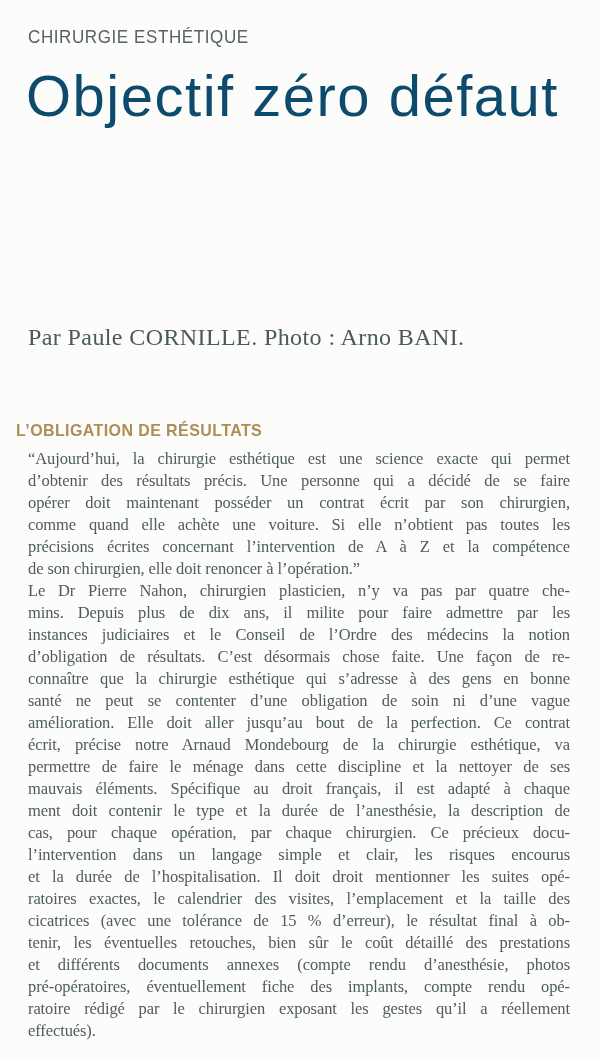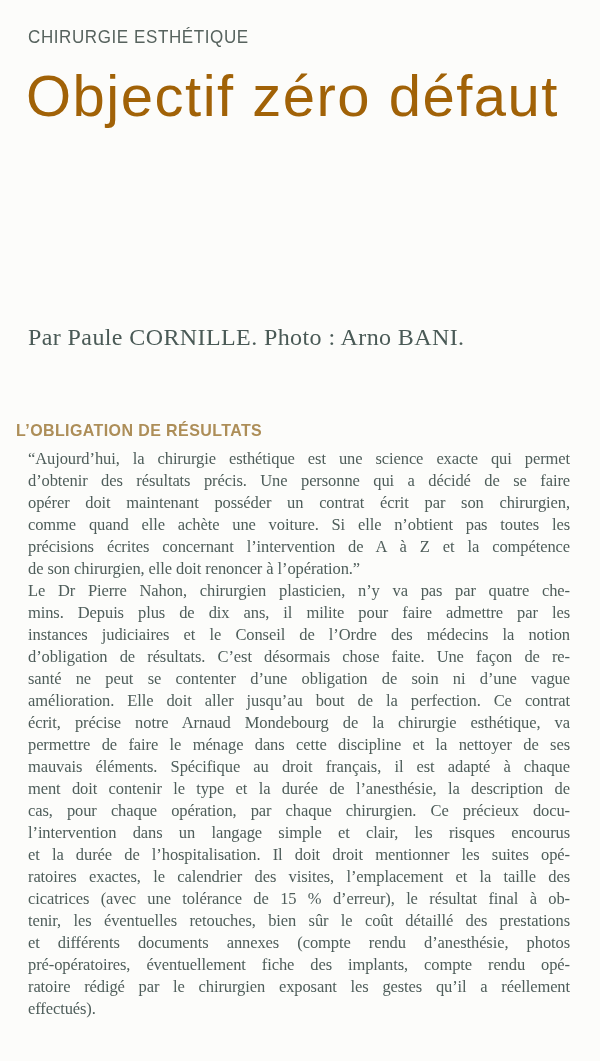--- a/index.html
+++ b/index.html
@@ -26,21 +26,21 @@
     transform-origin: left top;
   }
   .title {
     position: absolute;
     left: 26px;
     top: 62px;
     font-family: "Liberation Sans", sans-serif;
     font-size: 58px;
     font-weight: 100;
     letter-spacing: 1.5px;
-    color: #a16207;
+    color: #0c4a6e;
     white-space: nowrap;
   }
   .byline {
     position: absolute;
     left: 28px;
     top: 324px;
     font-family: "Liberation Serif", serif;
     font-size: 24px;
     letter-spacing: 0.4px;
     color: #4a5a56;
@@ -100,20 +100,21 @@
         <div class="line">opérer doit maintenant posséder un contrat écrit par son chirurgien,</div>
         <div class="line">comme quand elle achète une voiture. Si elle n’obtient pas toutes les</div>
         <div class="line">précisions écrites concernant l’intervention de A à Z et la compétence</div>
         <div class="line last">de son chirurgien, elle doit renoncer à l’opération.”</div>
       </div>
     <div>
         <div class="line">Le Dr Pierre Nahon, chirurgien plasticien, n’y va pas par quatre che-</div>
         <div class="line">mins. Depuis plus de dix ans, il milite pour faire admettre par les</div>
         <div class="line">instances judiciaires et le Conseil de l’Ordre des médecins la notion</div>
         <div class="line">d’obligation de résultats. C’est désormais chose faite. Une façon de re-</div>
+        <div class="line">connaître que la chirurgie esthétique qui s’adresse à des gens en bonne</div>
         <div class="line">santé ne peut se contenter d’une obligation de soin ni d’une vague</div>
         <div class="line">amélioration. Elle doit aller jusqu’au bout de la perfection. Ce contrat</div>
         <div class="line">écrit, précise notre Arnaud Mondebourg de la chirurgie esthétique, va</div>
         <div class="line">permettre de faire le ménage dans cette discipline et la nettoyer de ses</div>
         <div class="line">mauvais éléments. Spécifique au droit français, il est adapté à chaque</div>
         <div class="line">ment doit contenir le type et la durée de l’anesthésie, la description de</div>
         <div class="line">cas, pour chaque opération, par chaque chirurgien. Ce précieux docu-</div>
         <div class="line">l’intervention dans un langage simple et clair, les risques encourus</div>
         <div class="line">et la durée de l’hospitalisation. Il doit droit mentionner les suites opé-</div>
         <div class="line">ratoires exactes, le calendrier des visites, l’emplacement et la taille des</div>

